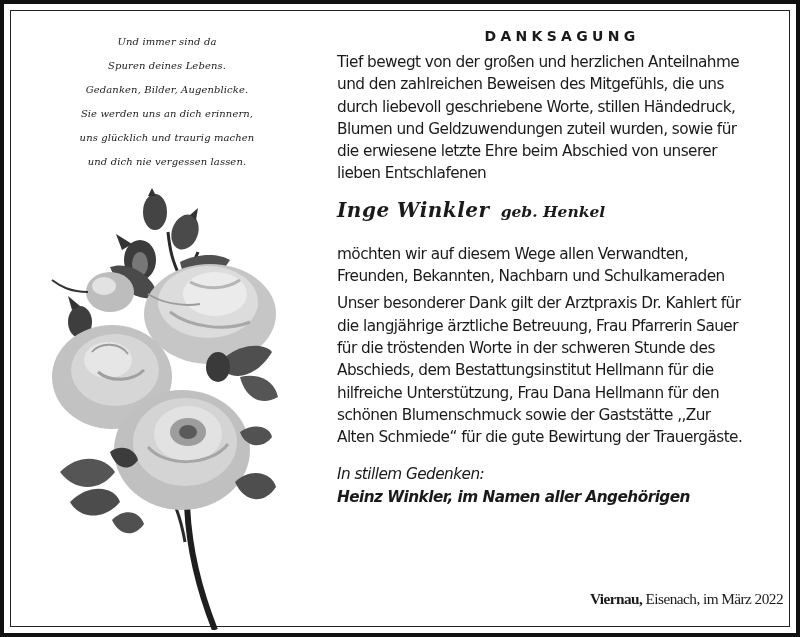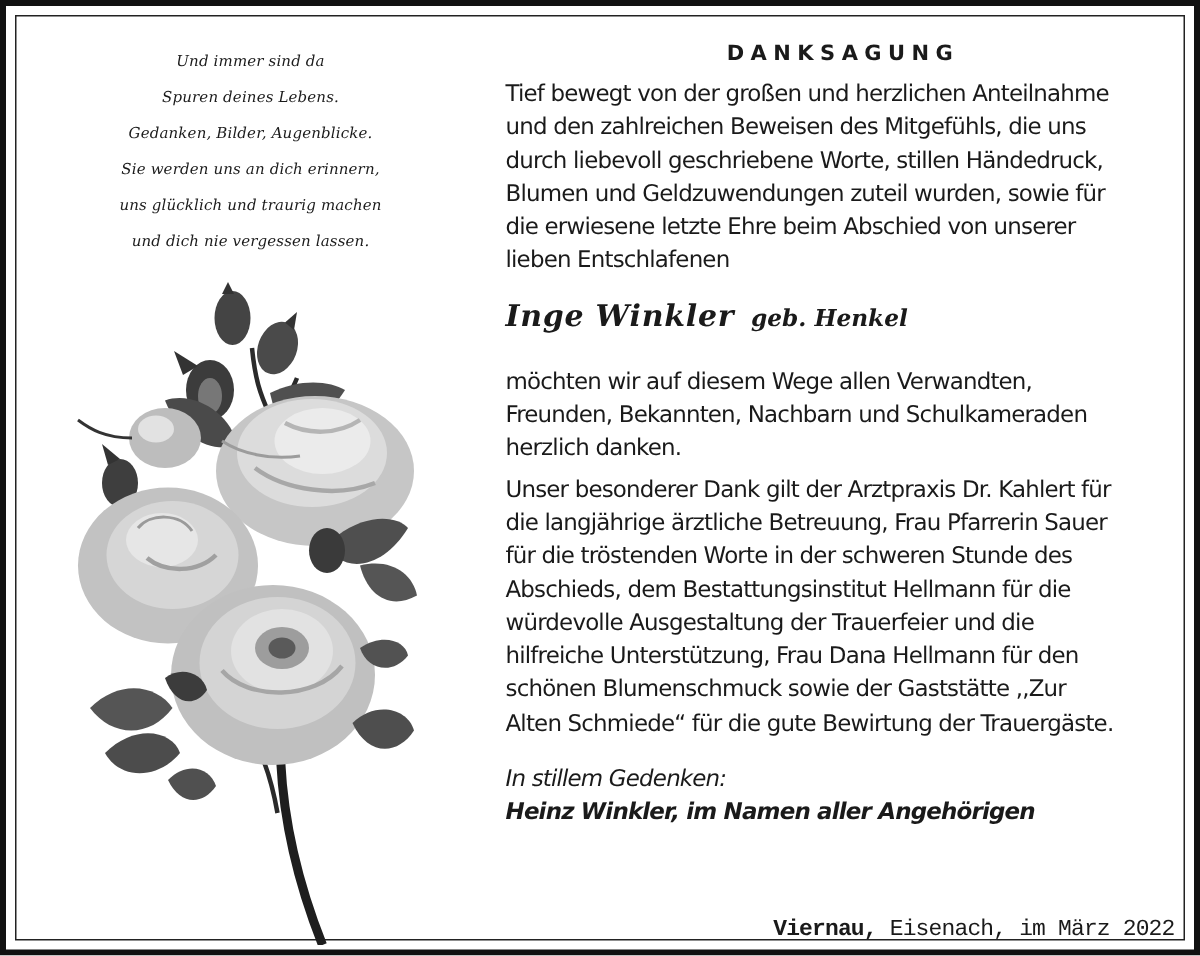--- a/index.html
+++ b/index.html
@@ -38,22 +38,22 @@
       margin: 13px 0 9px 0; height: 36px;
       font-family: "DejaVu Serif", serif; font-style: italic; white-space: nowrap;
     }
     .name-main { font-size: 20px; font-weight: bold; letter-spacing: 0.5px; }
     .name-sub { font-size: 15.5px; font-weight: bold; margin-left: 6px; }
     .p2 { margin-top: 0; }
     .p3 { margin-top: 5px; }
     .closing { margin-top: 15px; font-style: italic; }
     .bold { font-weight: bold; }
     .place-line {
-      position: absolute; right: 17px; top: 610px;
-      font-family: Liberation Mono, monospace; font-size: 15.3px; letter-spacing: -0.55px;
+      position: absolute; right: 17px; top: 590px;
+      font-family: Liberation Serif, serif; font-size: 15.3px; letter-spacing: -0.55px;
       color: #1a1a1a; white-space: nowrap;
     }
   </style>
 </head>
 <body>
 
 <div class="frame-outer">
   <div class="frame-inner"></div>
 </div>
 
@@ -139,29 +139,27 @@
   </div>
 
   <div class="name-line">
     <span class="name-main">Inge Winkler</span>
     <span class="name-sub">geb. Henkel</span>
   </div>
 
   <div class="para p2">
     <div>möchten wir auf diesem Wege allen Verwandten,</div>
     <div>Freunden, Bekannten, Nachbarn und Schulkameraden</div>
-    <div>herzlich danken.</div>
   </div>
 
   <div class="para p3">
     <div>Unser besonderer Dank gilt der Arztpraxis Dr. Kahlert für</div>
     <div>die langjährige ärztliche Betreuung, Frau Pfarrerin Sauer</div>
     <div>für die tröstenden Worte in der schweren Stunde des</div>
     <div>Abschieds, dem Bestattungsinstitut Hellmann für die</div>
-    <div>würdevolle Ausgestaltung der Trauerfeier und die</div>
     <div>hilfreiche Unterstützung, Frau Dana Hellmann für den</div>
     <div>schönen Blumenschmuck sowie der Gaststätte ,,Zur</div>
     <div>Alten Schmiede“ für die gute Bewirtung der Trauergäste.</div>
   </div>
 
   <div class="para closing">
     <div>In stillem Gedenken:</div>
     <div class="bold">Heinz Winkler, im Namen aller Angehörigen</div>
   </div>
 </div>

